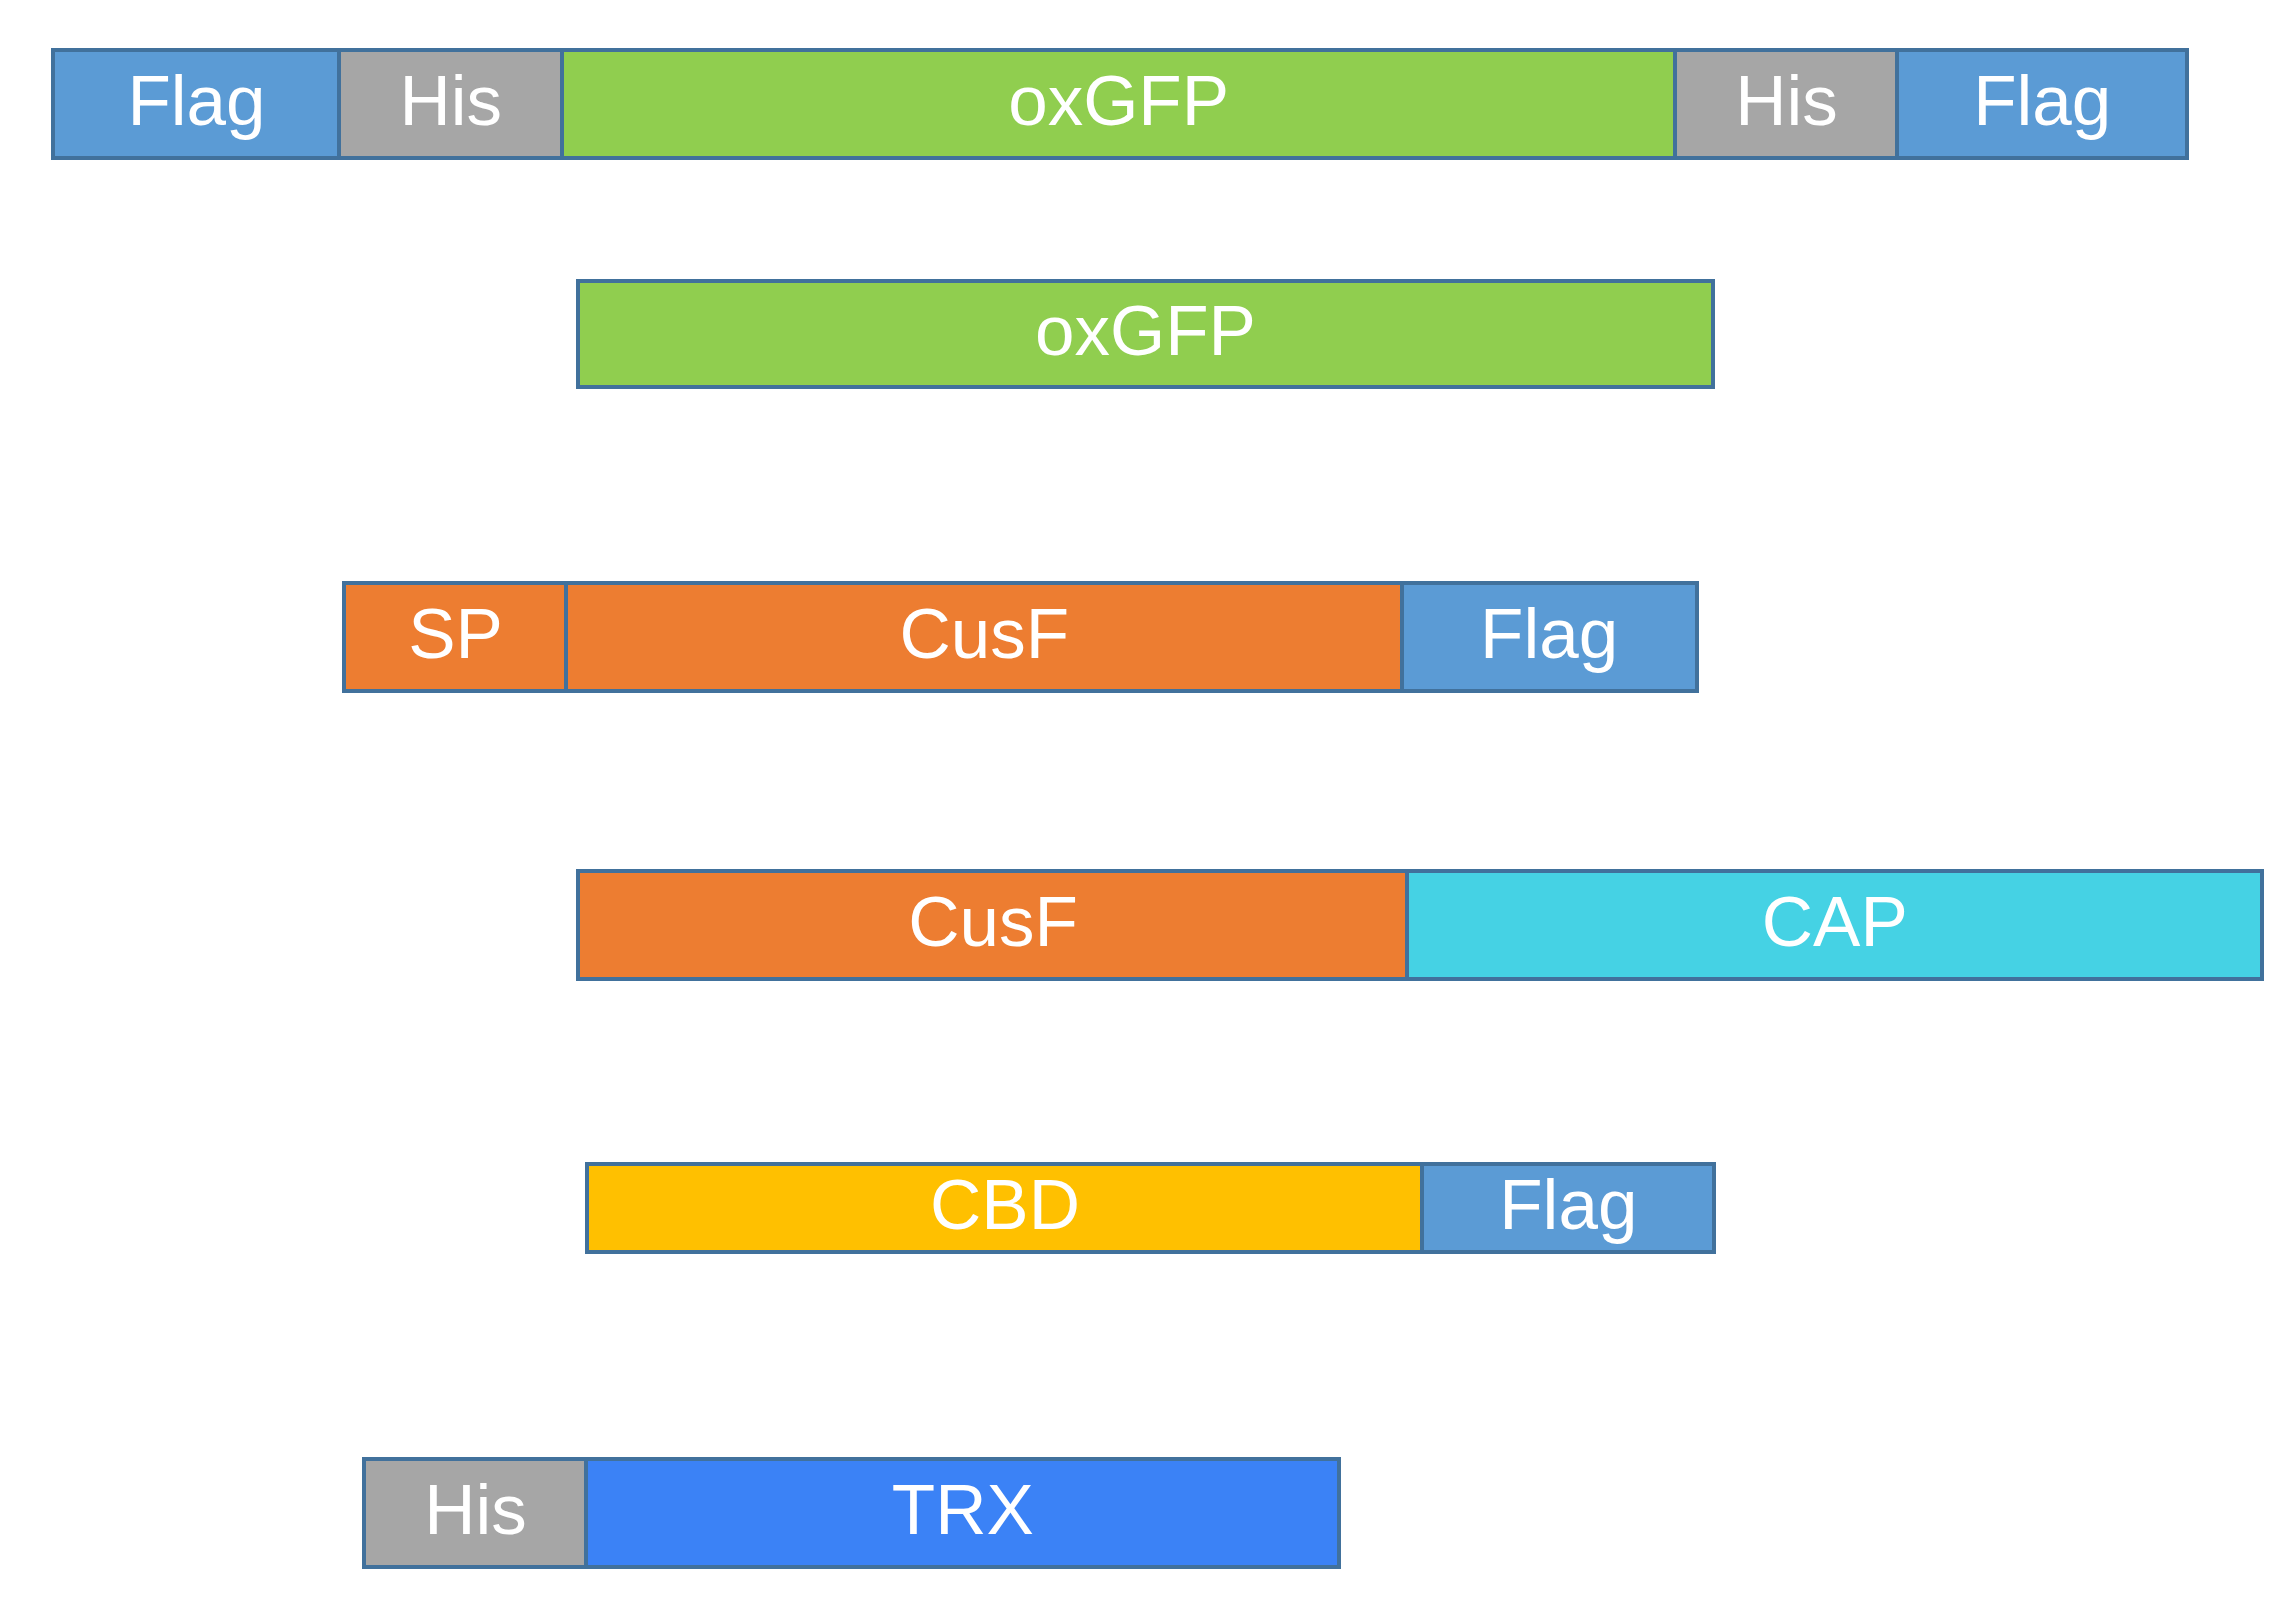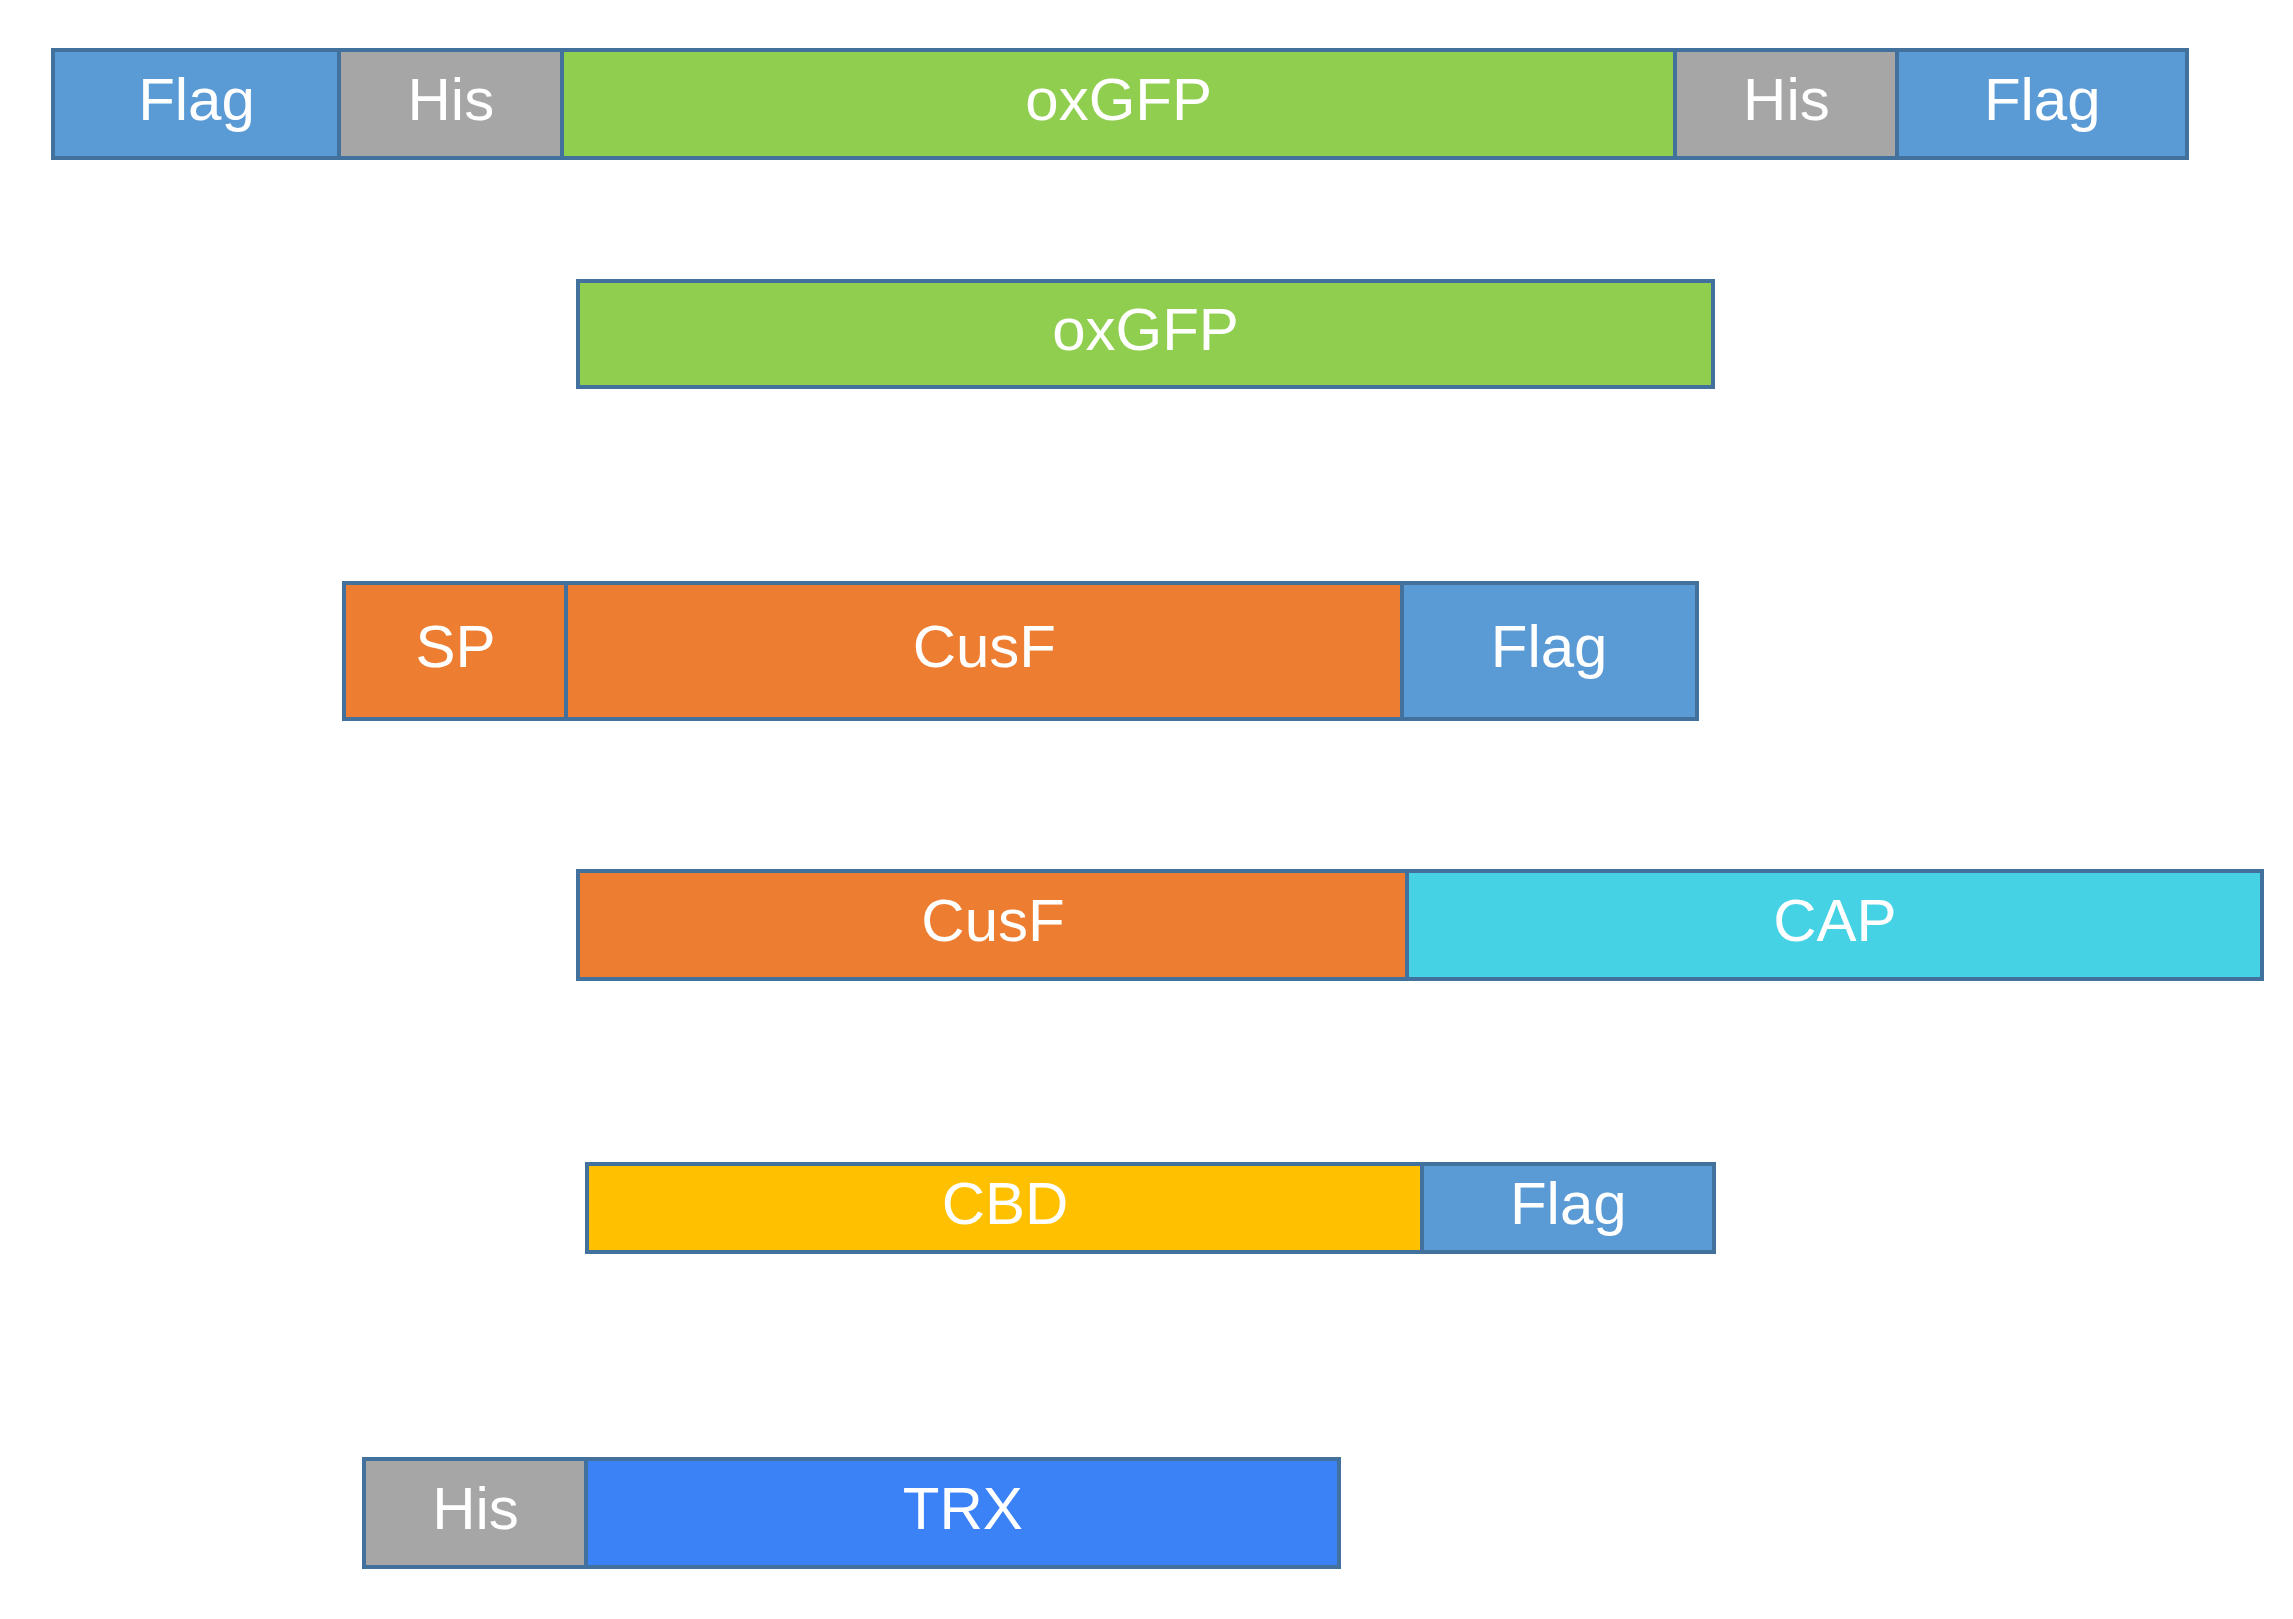--- a/index.html
+++ b/index.html
@@ -28,21 +28,21 @@
     display: flex;
     align-items: center;
     justify-content: center;
     overflow: visible;
   }
   .seg + .seg {
     margin-left: -4.7px;
   }
   .seg-label {
     color: #ffffff;
-    font-size: 60px;
+    font-size: 71px;
     line-height: 1;
     white-space: nowrap;
     padding-bottom: 7.5px;
   }
 </style>
 </head>
 <body>
 
 <div class="canvas">
 
@@ -63,21 +63,21 @@
       <span class="seg-label">Flag</span>
     </div>
   </div>
 
   <div class="row" style="left: 576px; top: 279px; height: 110px;">
     <div class="seg" style="width: 1139px; background: rgb(144, 206, 79); border-color: rgb(65, 113, 156);">
       <span class="seg-label">oxGFP</span>
     </div>
   </div>
 
-  <div class="row" style="left: 342px; top: 581px; height: 140px;">
+  <div class="row" style="left: 342px; top: 581px; height: 112px;">
     <div class="seg" style="width: 227px; background: rgb(237, 125, 49); border-color: rgb(65, 113, 156);">
       <span class="seg-label">SP</span>
     </div>
     <div class="seg" style="width: 840px; background: rgb(237, 125, 49); border-color: rgb(65, 113, 156);">
       <span class="seg-label">CusF</span>
     </div>
     <div class="seg" style="width: 299px; background: rgb(91, 155, 213); border-color: rgb(65, 113, 156);">
       <span class="seg-label">Flag</span>
     </div>
   </div>

